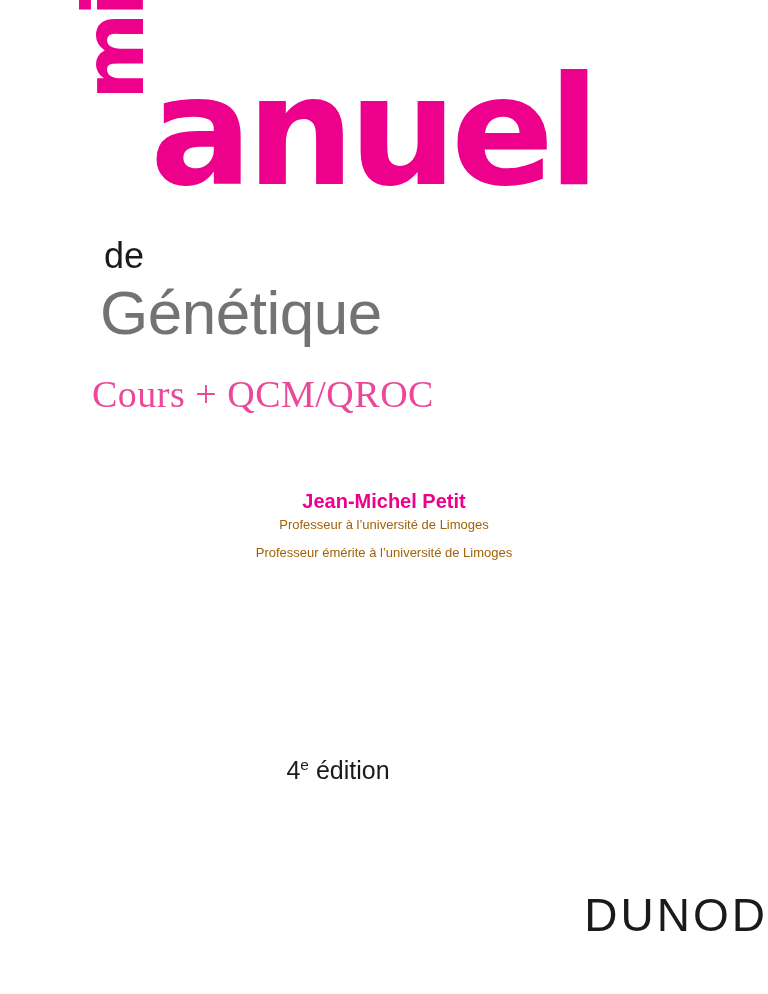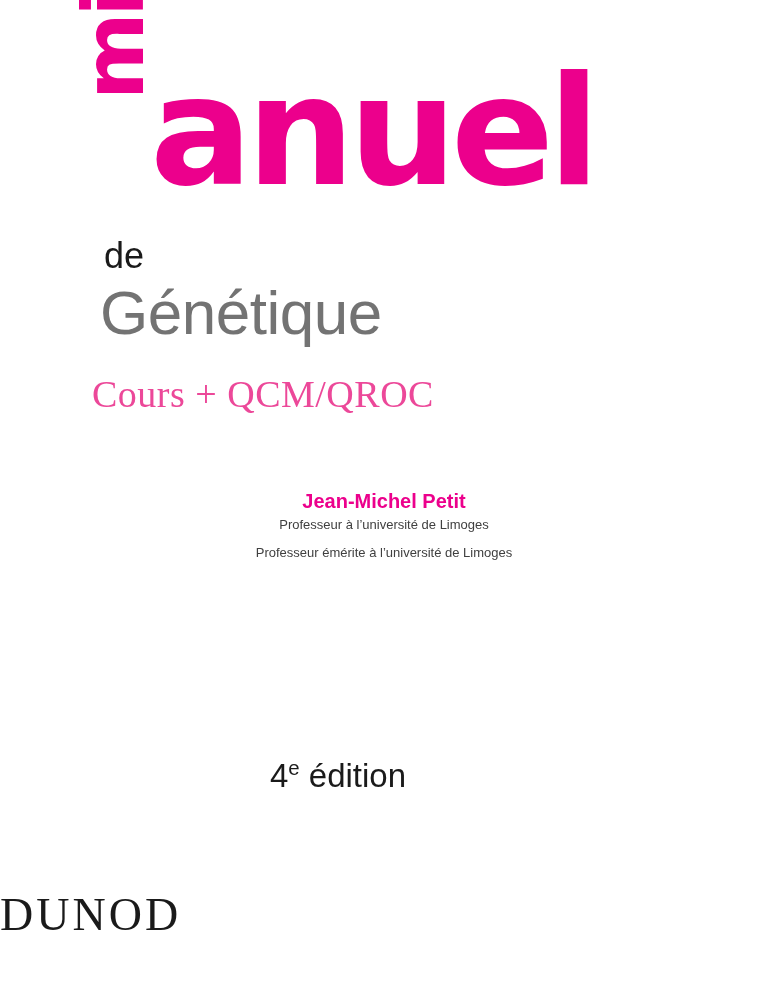--- a/index.html
+++ b/index.html
@@ -101,48 +101,48 @@
   .author-name {
     font-family: "Liberation Sans", sans-serif;
     font-weight: bold;
     font-size: 20px;
     color: #ec008c;
     line-height: 1.35;
   }
   .author-affil {
     font-family: "Liberation Sans", sans-serif;
     font-size: 13px;
-    color: #404040;
+    color: #a16207;
     line-height: 1.5;
   }
 
   
   .edition {
     position: absolute;
     left: 0;
     top: 756px;
     width: 676px;
     text-align: center;
     font-family: "Liberation Sans", sans-serif;
-    font-size: 33px;
+    font-size: 25px;
     color: #1a1a1a;
   }
   .edition sup {
     font-size: 0.62em;
     vertical-align: super;
   }
 
   
   .publisher {
     position: absolute;
     left: 0;
     top: 888px;
     width: 768px;
-    text-align: left;
-    font-family: Liberation Serif, serif;
+    text-align: right;
+    font-family: Liberation Sans, sans-serif;
     font-size: 46px;
     letter-spacing: 3px;
     color: #1a1a1a;
   }
 </style>
 </head>
 <body>
 
 <div class="masthead">
   <div class="mini-vertical">mini</div>

